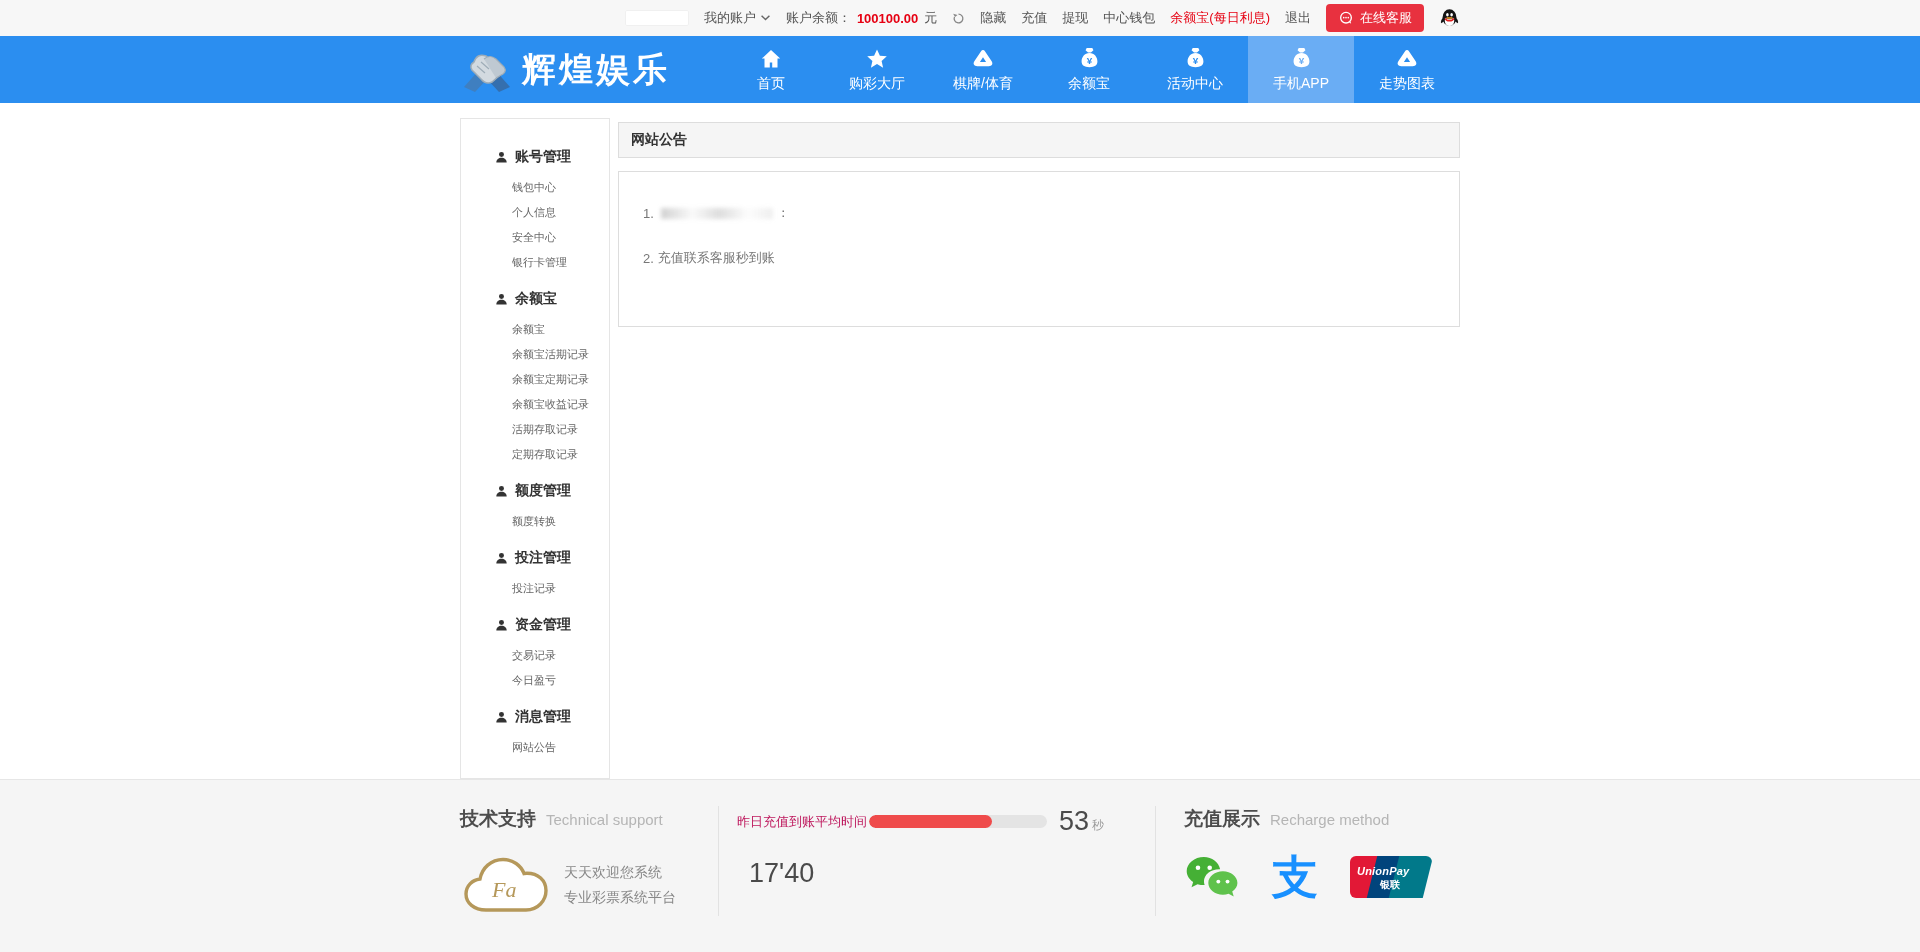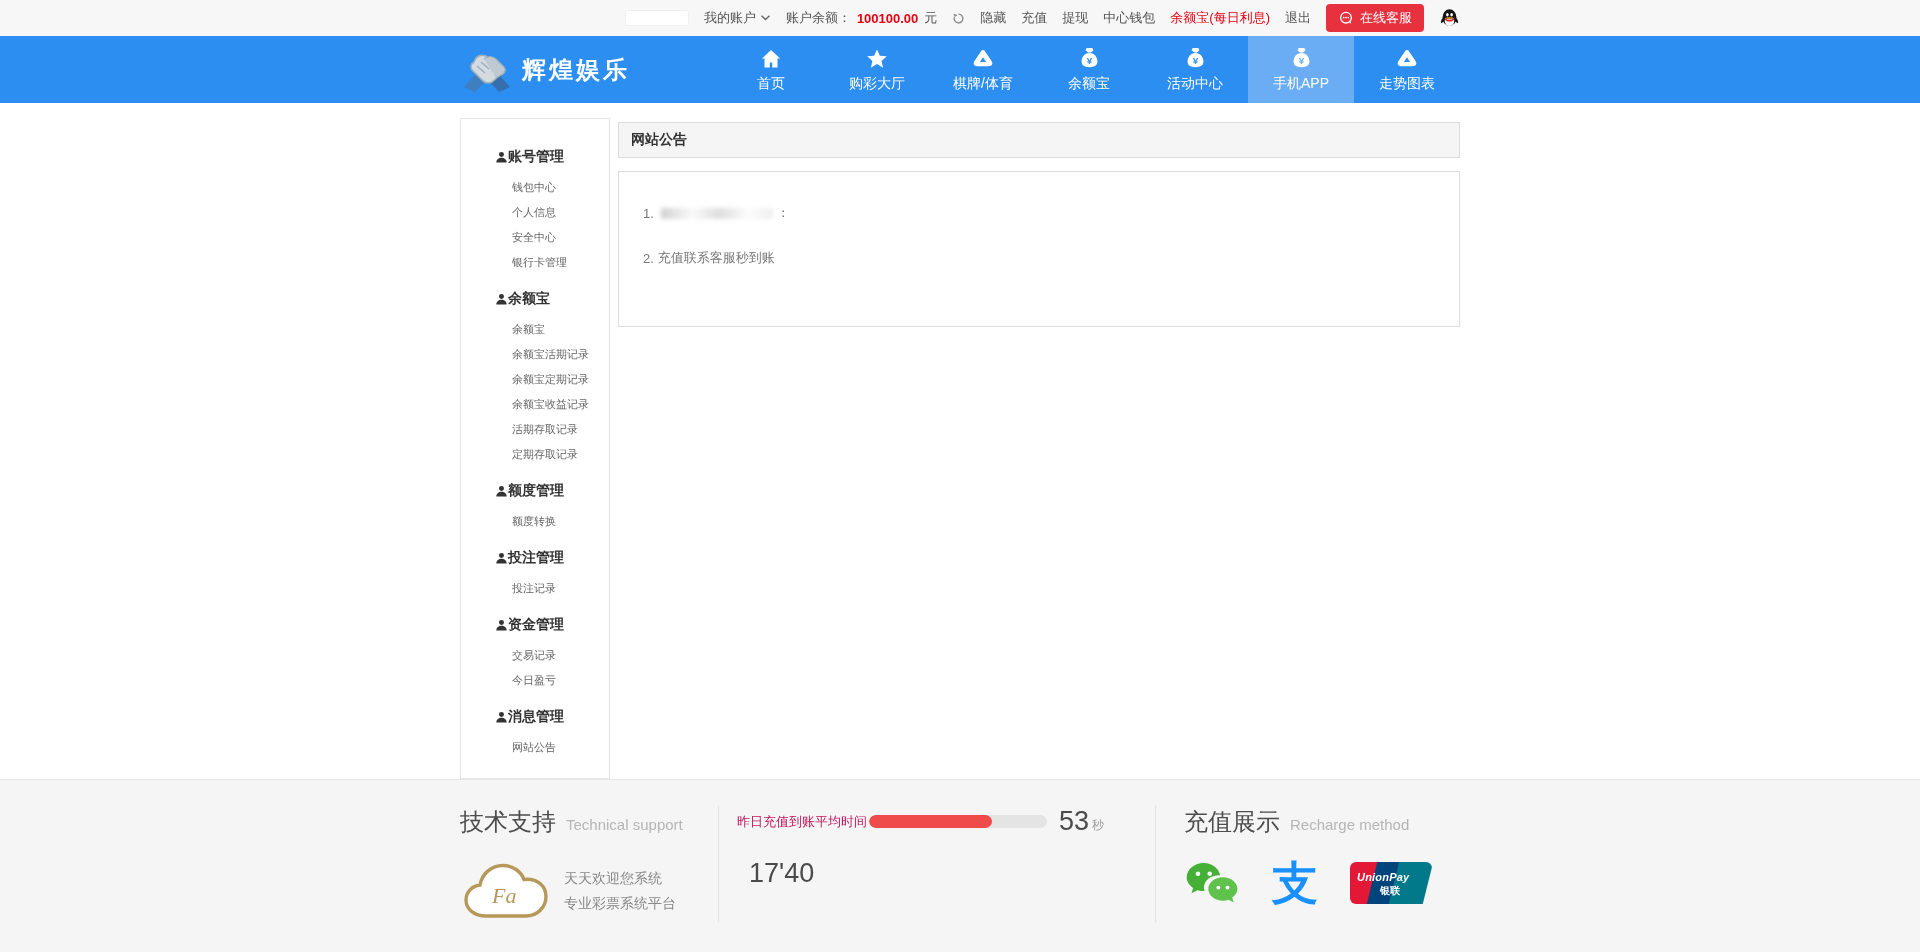--- a/index.html
+++ b/index.html
@@ -16,49 +16,49 @@
   .balance-group { display:inline-flex; align-items:center; gap:4px; white-space:nowrap; }
   .balance-val { color:#e60012; font-weight:bold; margin:0 2px; }
   .refresh { display:inline-flex; cursor:pointer; }
   .service-btn { display:inline-flex; align-items:center; gap:6px; background:#e8313f; color:#fff; border:none; border-radius:4px; padding:5px 12px; font-size:13px; cursor:pointer; }
   .qq-icon { display:inline-flex; cursor:pointer; }
 
   
   .navbar { height:67px; background:#2b8ef0; }
   .navbar .container { height:67px; display:flex; align-items:stretch; justify-content:space-between; }
   .brand { display:flex; align-items:center; gap:8px; cursor:pointer; }
-  .brand-text { color:#fff; font-size:24px; font-weight:bold; letter-spacing:3px;font-family:Liberation Mono, monospace; }
+  .brand-text { color:#fff; font-size:34px; font-weight:bold; letter-spacing:3px;font-family:Liberation Mono, monospace; }
   .nav-menu { display:flex; list-style:none; height:67px; }
   .nav-item { width:106px; display:flex; flex-direction:column; align-items:center; justify-content:center; gap:4px; color:#fff; font-size:14px; cursor:pointer; }
   .nav-item.highlighted { background:#6aadf4; }
 
   
   .main-wrap { min-height:647px; background:#fff; }
   .main-wrap .container { display:flex; align-items:flex-start; }
   .sidebar { width:150px; margin-top:15px; border:1px solid #e5e5e5; background:#fff; padding:14px 0 18px; }
-  .sb-header { display:flex; align-items:center; padding:9px 0 9px 34px; font-size:14px; font-weight:bold; color:#333; cursor:pointer; margin-top:6px;text-align:center; }
+  .sb-header { display:flex; align-items:center; gap:7px; padding:9px 0 9px 34px; font-size:14px; font-weight:bold; color:#333; cursor:pointer; margin-top:6px;text-align:center; }
   .sb-item { display:block; padding:5px 0 5px 51px; font-size:11px; color:#666; text-decoration:none; cursor:pointer; white-space:nowrap; }
   .panel { flex:1; margin:19px 0 0 8px; }
   .panel-header { background:#f5f5f5; border:1px solid #ddd; font-size:14px; font-weight:bold; color:#333; padding:8px 12px; }
   .panel-body { border:1px solid #ddd; margin-top:13px; min-height:118px; padding:32px 24px; font-size:13px; color:#777; }
   .panel-body p { margin-bottom:27px; display:flex; align-items:center; gap:4px; }
   .smudge { display:inline-block; width:112px; height:11px; margin-left:3px;
     background:linear-gradient(90deg, rgba(140,140,140,.4), rgba(210,210,210,.12) 28%, rgba(150,150,150,.32) 52%, rgba(225,225,225,.08) 78%, rgba(170,170,170,.2));
     filter:blur(2px); }
 
   
   .footer { height:180px; background:#f5f5f5; border-top:1px solid #e6e6e6; }
   .footer .container { display:flex; padding-top:26px; }
   .f-col { padding-right:20px; }
   .f-col + .f-col { border-left:1px solid #e2e2e2; }
   .f-col-tech { width:258px; }
   .f-col-service { width:437px; padding-left:18px; }
   .f-col-recharge { width:305px; padding-left:28px; }
   .f-head { display:flex; align-items:baseline; gap:10px; margin-bottom:22px; }
-  .f-title { font-size:24px; font-weight:normal; color:#4d4d4d; }
+  .f-title { font-size:19px; font-weight:bold; color:#4d4d4d; }
   .f-sub { font-size:15px; color:#b5b5b5; }
   .tech-body { display:flex; align-items:center; gap:12px; }
   .tech-lines { font-size:14px; color:#888; line-height:25px; }
   .svc-row { display:flex; align-items:center; margin-bottom:21px; }
   .svc-label { font-size:13px; color:#be185d; width:128px; white-space:nowrap; }
   .bar-track { width:178px; height:13px; border-radius:7px; background:#e4e4e4; overflow:hidden; margin-left:4px; }
   .bar-fill { height:13px; border-radius:7px; }
   .svc-value { font-size:27px; color:#4a4a4a; margin-left:12px; }
   .svc-unit { font-size:12px; color:#9b9b9b; margin-left:3px; align-self:flex-end; padding-bottom:3px; }
   .pay-icons { display:flex; align-items:center; gap:32px; margin-top:6px; }

